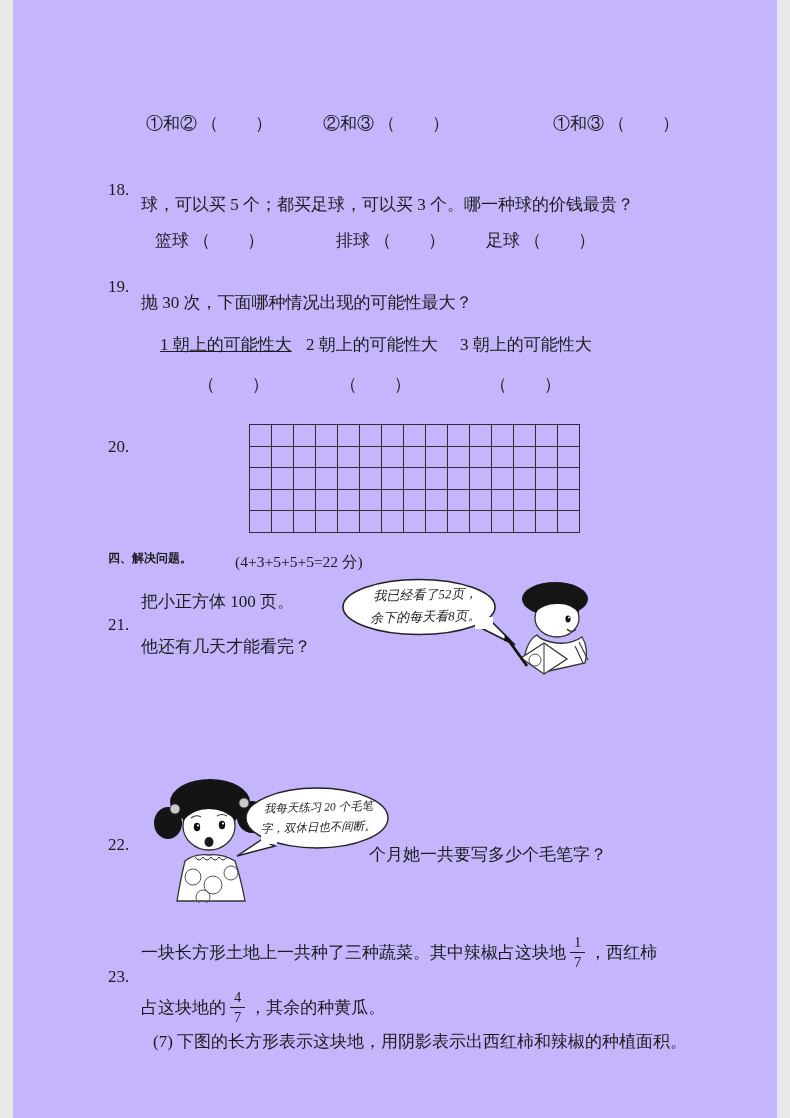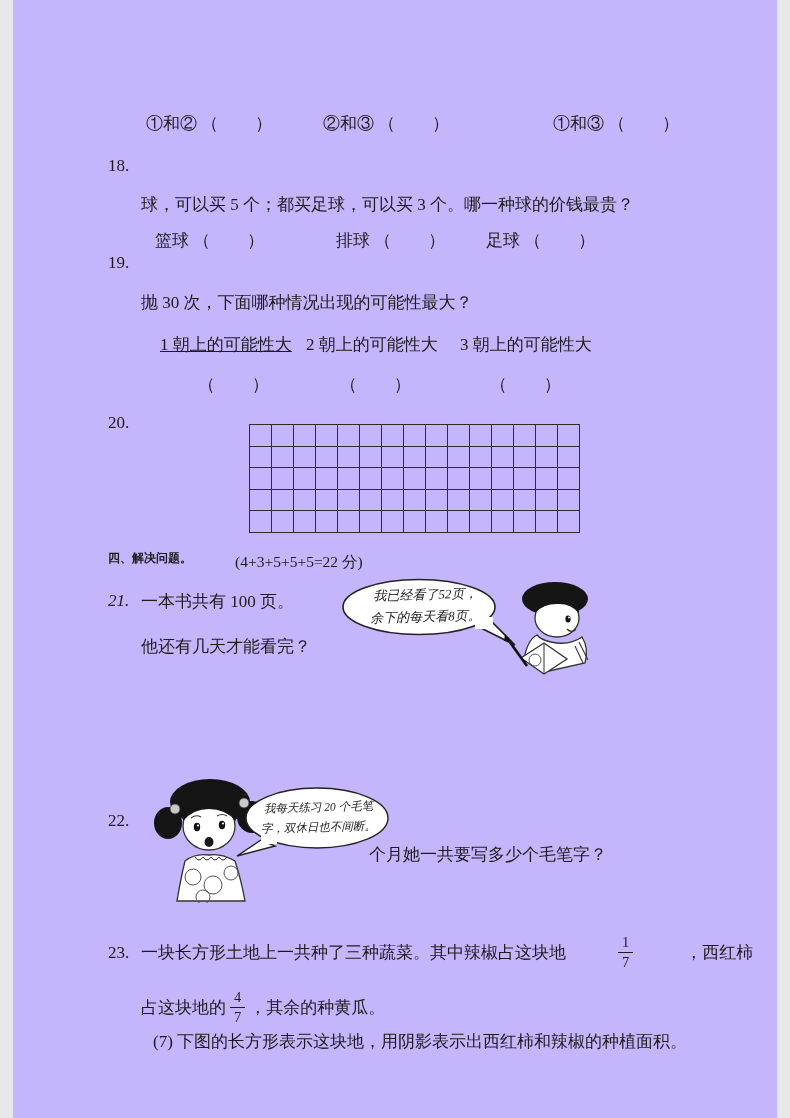--- a/index.html
+++ b/index.html
@@ -7,21 +7,21 @@
     position:relative;
     width:764px;height:1118px;
     margin:0 auto;
     background:#c4b5fd;
     font-family:"Liberation Serif","DejaVu Serif",serif;
     color:#1c1c1c;
     font-size:17px;
     overflow:hidden;
   }
   .abs{position:absolute;white-space:nowrap;}
-  .qnum{font-family:"Liberation Serif",serif;}
+  .qnum{font-family:"Liberation Serif",serif;margin-top:24px;}
   .blank{letter-spacing:1px;}
   .score{font-size:15.5px;}
   .heading{font-weight:bold;font-size:12px;}
   
   .frac{display:inline-flex;flex-direction:column;align-items:center;line-height:1;font-size:14.5px;margin:0 4px;vertical-align:middle;}
   .frac .num{border-bottom:1.4px solid #1c1c1c;padding:0 4px 2.5px;}
   .frac .den{padding-top:2.5px;}
   .fracline{display:flex;align-items:center;}
   
   .unit-grid{
@@ -153,22 +153,22 @@
       <div class="cell"></div>
       <div class="cell"></div>
       <div class="cell"></div>
       <div class="cell"></div>
       <div class="cell"></div>
     </div>
 
   <span class="abs heading" style="left:95px;top:550px;">四、解决问题。</span>
   <span class="abs score" style="left:222px;top:552px;">(4+3+5+5+5=22 分)</span>
 
-  <span class="abs qnum" style="left:95px;top:591px;font-style:italic;">21.</span>
-  <span class="abs" style="left:128px;top:590px;">一本书共有 100 页。</span>
+  <span class="abs qnum" style="left:95px;top:591px;">21.</span>
+  <span class="abs" style="left:128px;top:590px;">把小正方体 100 页。</span>
   <span class="abs" style="left:128px;top:635px;">他还有几天才能看完？</span>
 
   <svg class="abs" style="left:326px;top:577px;" width="186" height="70" viewBox="0 0 186 70">
     <ellipse cx="80" cy="30" rx="76" ry="27.5" fill="#fff" stroke="#232323" stroke-width="1.6"></ellipse>
     <path d="M138,49 L176,68 L150,42 Z" fill="#fff" stroke="#232323" stroke-width="1.6"></path>
     <rect x="136" y="40" width="18" height="12" fill="#fff"></rect>
   </svg>
   <div class="bubble-text" style="left:340px;top:586px;width:145px;">我已经看了52页，</div>
   <div class="bubble-text" style="left:340px;top:608px;width:145px;">余下的每天看8页。</div>
 
@@ -218,21 +218,21 @@
     <ellipse cx="90" cy="34" rx="71" ry="30" fill="#fff" stroke="#232323" stroke-width="1.4"></ellipse>
     <path d="M34,56 L10,72 L48,62 Z" fill="#fff" stroke="#232323" stroke-width="1.4"></path>
     <rect x="34" y="50" width="16" height="10" fill="#fff"></rect>
   </svg>
   <div class="bubble-text small" style="left:238px;top:800px;width:135px;">我每天练习 20 个毛笔</div>
   <div class="bubble-text small" style="left:238px;top:820px;width:135px;">字，双休日也不间断。</div>
 
   <span class="abs" style="left:356px;top:843px;">个月她一共要写多少个毛笔字？</span>
 
   <span class="abs qnum" style="left:95px;top:943px;">23.</span>
-  <span class="abs fracline" style="left:128px;top:928px;height:48px;gap:48px;">
+  <span class="abs fracline" style="left:128px;top:928px;height:48px;">
     <span>一块长方形土地上一共种了三种蔬菜。其中辣椒占这块地</span>
     <span class="frac">
       <span class="num">1</span>
       <span class="den">7</span>
     </span>
     <span>，西红柿</span>
   </span>
   <span class="abs fracline" style="left:128px;top:982px;height:50px;">
     <span>占这块地的</span>
     <span class="frac">

